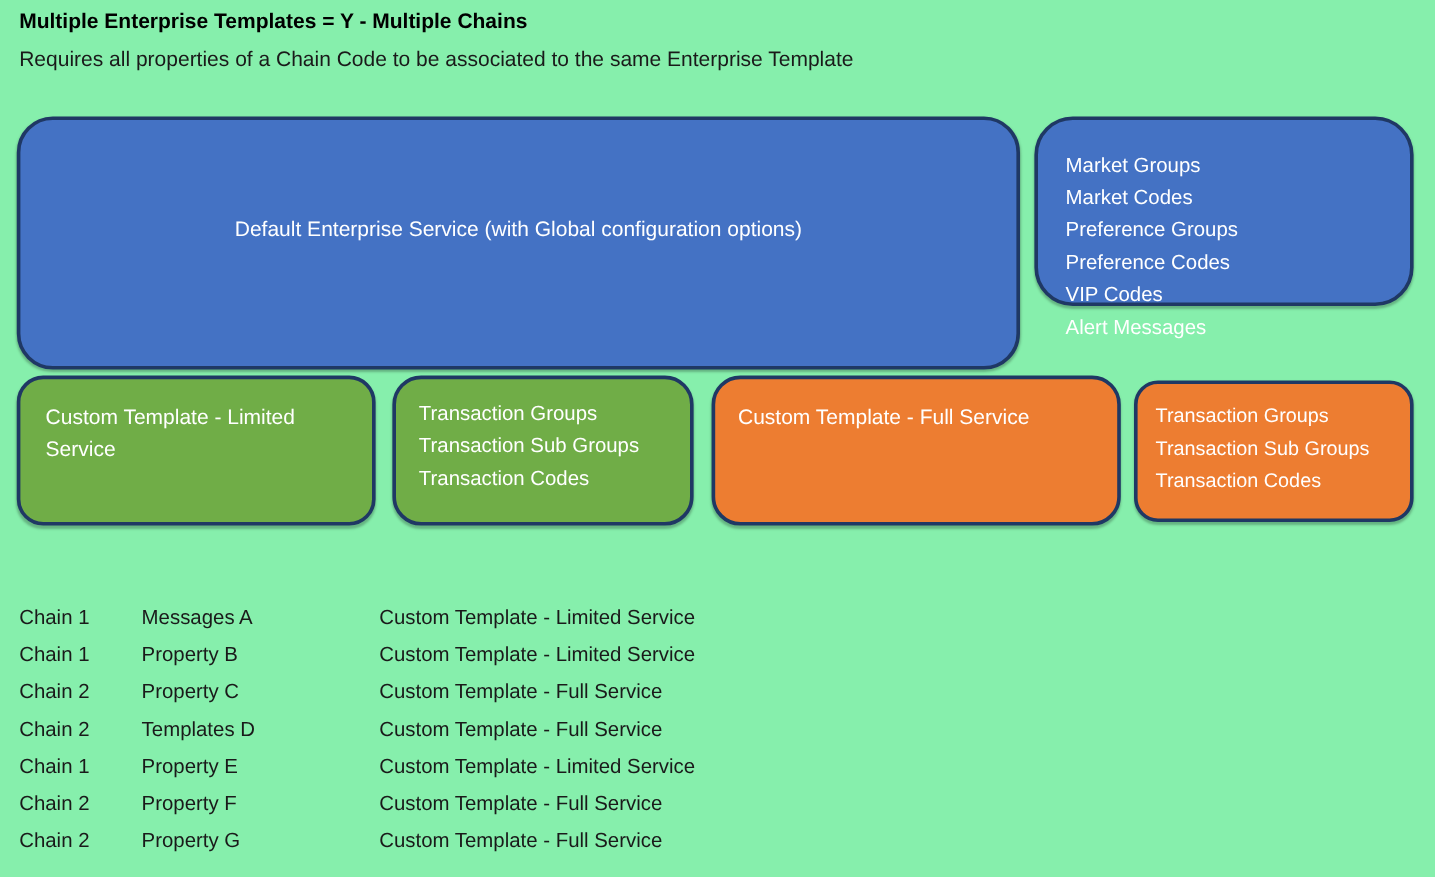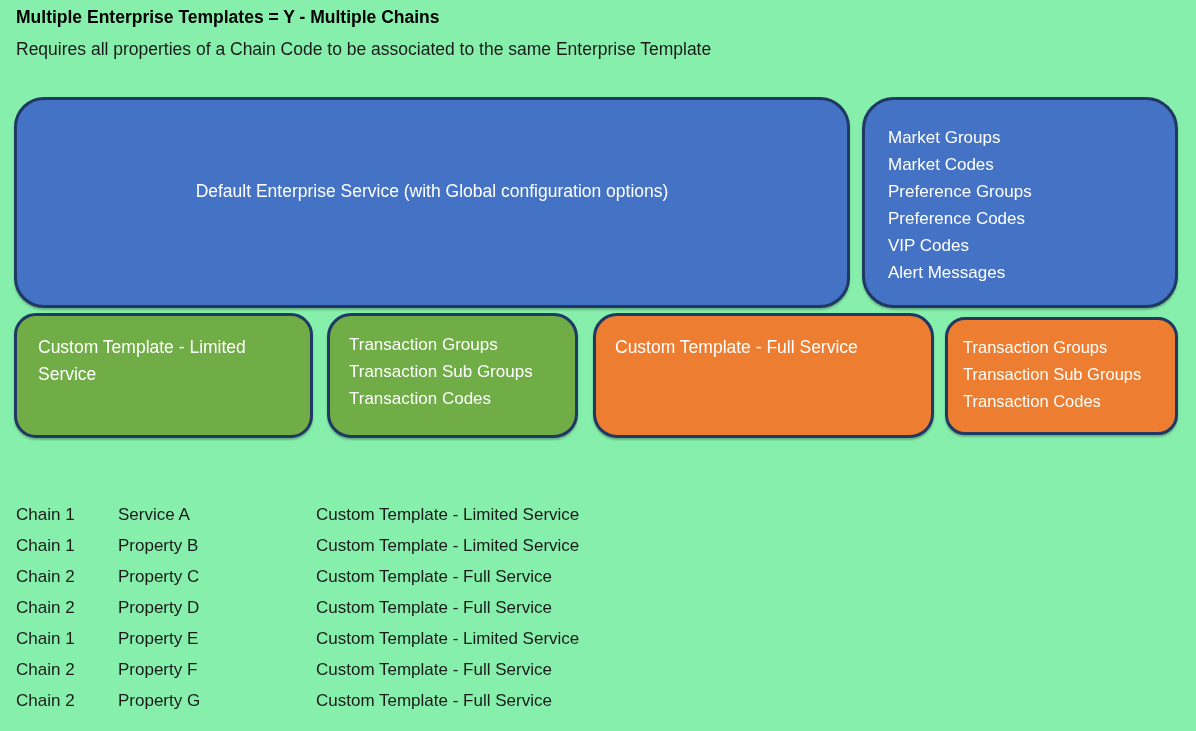--- a/index.html
+++ b/index.html
@@ -50,21 +50,21 @@
     border-radius: 30px;
     display: flex;
     align-items: center;
     justify-content: center;
     padding-bottom: 22px;
     font-size: 17.5px;
     text-align: center;
   }
   .box-blue-side {
     left: 862px; top: 97px;
-    width: 316px; height: 211px;
+    width: 316px; height: 158px;
     border-radius: 32px;
     padding: 24px 16px 0 23px;
     font-size: 17px;
     line-height: 27px;
   }
   .box-green-main {
     left: 14px; top: 313px;
     width: 299px; height: 125px;
     border-radius: 22px;
     padding: 18px 28px 0 21px;
@@ -151,36 +151,36 @@
 
   <div class="shape orange box-orange-side">
     <span class="list-line">Transaction Groups</span>
     <span class="list-line">Transaction Sub Groups</span>
     <span class="list-line">Transaction Codes</span>
   </div>
 
   <div class="assignments">
     <div class="assign-row">
       <span class="col-chain">Chain 1</span>
-      <span class="col-property">Service A</span>
+      <span class="col-property">Messages A</span>
       <span class="col-template">Custom Template - Limited Service</span>
     </div>
     <div class="assign-row">
       <span class="col-chain">Chain 1</span>
       <span class="col-property">Property B</span>
       <span class="col-template">Custom Template - Limited Service</span>
     </div>
     <div class="assign-row">
       <span class="col-chain">Chain 2</span>
       <span class="col-property">Property C</span>
       <span class="col-template">Custom Template - Full Service</span>
     </div>
     <div class="assign-row">
       <span class="col-chain">Chain 2</span>
-      <span class="col-property">Property D</span>
+      <span class="col-property">Templates D</span>
       <span class="col-template">Custom Template - Full Service</span>
     </div>
     <div class="assign-row">
       <span class="col-chain">Chain 1</span>
       <span class="col-property">Property E</span>
       <span class="col-template">Custom Template - Limited Service</span>
     </div>
     <div class="assign-row">
       <span class="col-chain">Chain 2</span>
       <span class="col-property">Property F</span>

